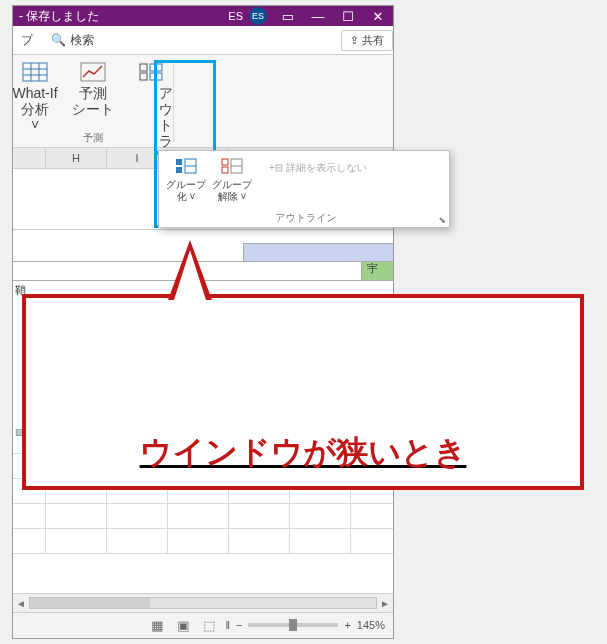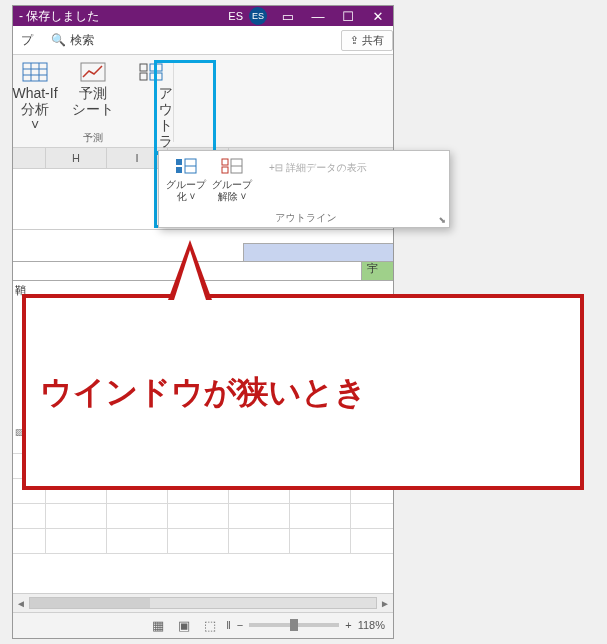--- a/index.html
+++ b/index.html
@@ -169,24 +169,25 @@
     position: absolute; top: 74px; left: 230px; width: 150px; height: 18px;
     background: #c8d4ef; border: 1px solid #aaa;
   }
   .speech {
     position: absolute;
     left: 22px; top: 294px;
     width: 562px; height: 196px;
     background: #fff;
     border: 4px solid #c01818;
     z-index: 10;
-    display: flex; flex-direction: column;
-    align-items: flex-start; justify-content: center;
+    display: flex; flex-direction: row;
+    align-items: flex-end; justify-content: center;
     padding: 10px 14px;
     box-sizing: border-box;
+    text-decoration: underline;
   }
   .speech .line {
     font-size: 32px;
     color: #c01818;
     font-weight: 700;
     line-height: 1.5;
     text-align: center;
     white-space: nowrap;
   }
   .speech::before {
@@ -377,21 +378,21 @@
     <div class="zoomrow">
       <span class="vicon">▦</span>
       <span class="vicon">▣</span>
       <span class="vicon">⬚</span>
       <span>‖</span>
       <span>−</span>
       <div class="slider">
           <div class="knob"></div>
         </div>
       <span>+</span>
-      <span>118%</span>
+      <span>145%</span>
     </div>
   </div>
 
 </div>
 
 <div class="outline-panel">
   <div class="pbtns">
     <div class="pbtn">
       <span class="ic">
         <svg width="24" height="20">
@@ -411,21 +412,21 @@
             <rect x="2" y="11" width="6" height="6" fill="none" stroke="#c0392b"></rect>
             <rect x="11" y="3" width="11" height="14" fill="none" stroke="#888"></rect>
             <line x1="11" y1="10" x2="22" y2="10" stroke="#888"></line>
           </svg>
       </span>
       <span style="white-space:pre-line;">グループ
 解除 ˅</span>
     </div>
   </div>
   <div class="rightopts">
-    <div>+⊟ 詳細データの表示</div>
+    <div>+⊟ 詳細を表示しない</div>
   </div>
   <div class="panlabel">アウトライン</div>
   <div class="launcher">⬊</div>
 </div>
 
 <div class="highlight-box hl1"></div>
 <div class="highlight-box hl2"></div>
 
 <div class="speech">
   <div class="line">ウインドウが狭いとき</div>

